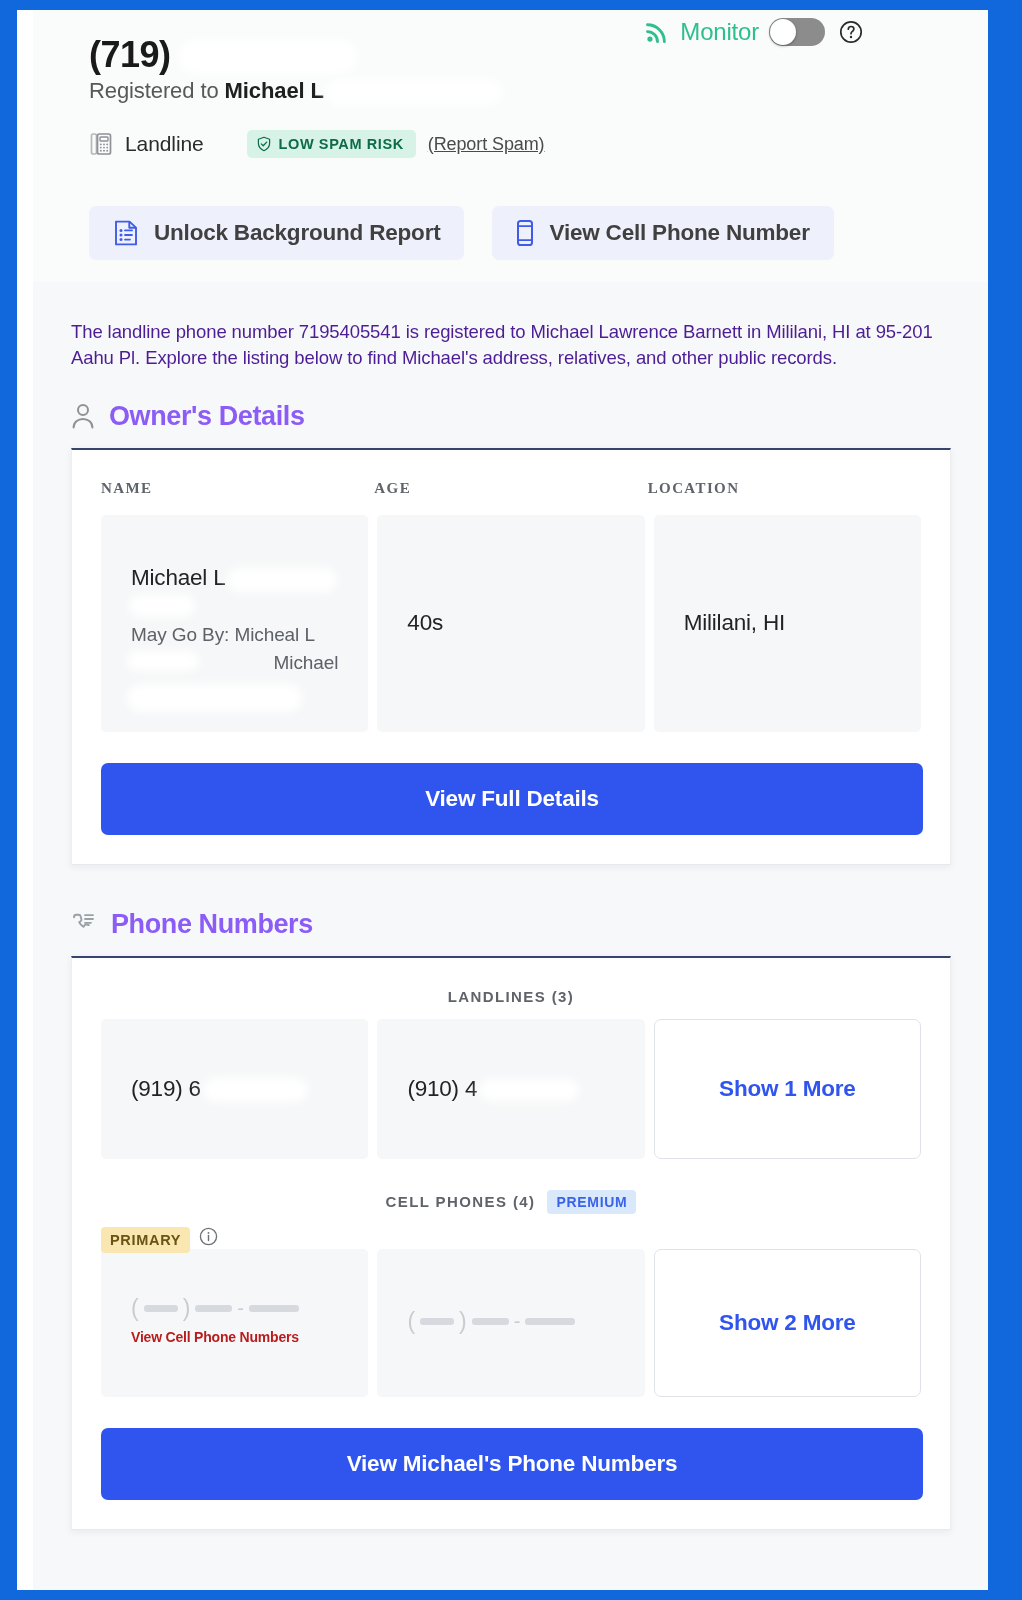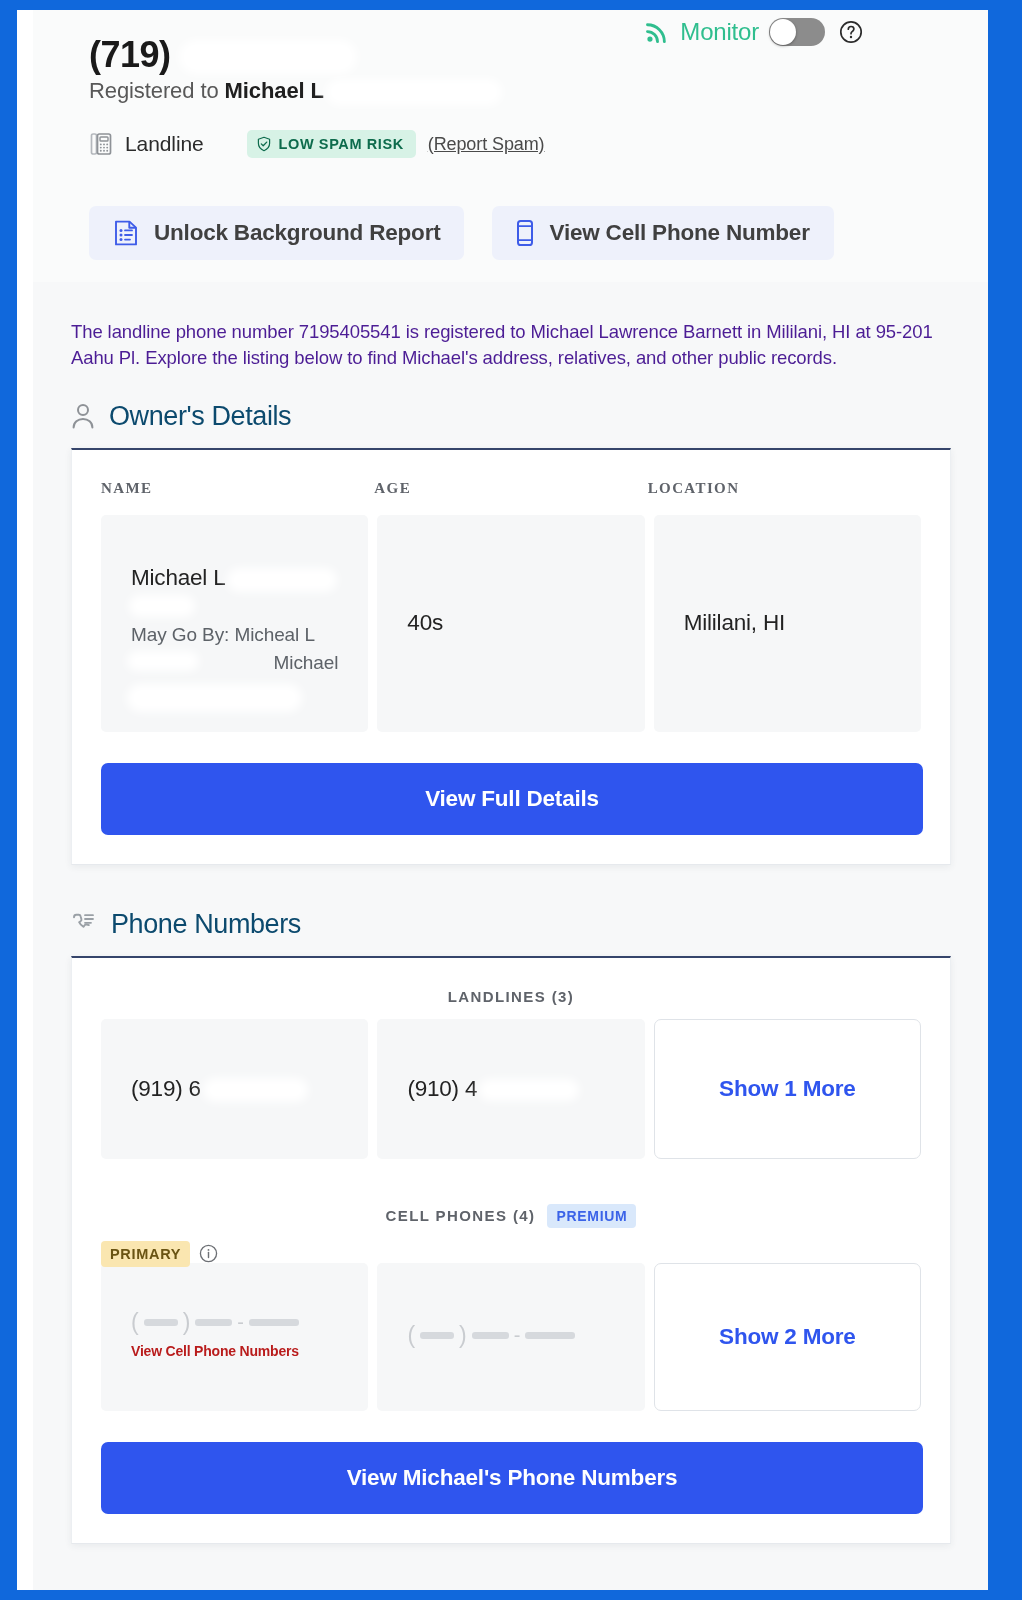--- a/index.html
+++ b/index.html
@@ -184,22 +184,22 @@
   }
 
   .section-head {
     display: flex;
     align-items: center;
     gap: 14px;
     margin: 29px 0 0 38px;
   }
   .section-head .title {
     font-size: 27px;
-    font-weight: 400;
-    color: #0c4a6e;
+    font-weight: 700;
+    color: #8b5cf6;
     letter-spacing: -0.4px;
   }
   .section-head svg { display:block; flex:none; }
 
   .card {
     margin: 16px 38px 0 38px;
     width: 880px;
     background: #ffffff;
     border-top: 2px solid #36456b;
     border-left: 1px solid #eceff2;
@@ -324,27 +324,26 @@
     align-items: center;
     justify-content: center;
     color: #2f55ee;
     font-size: 22.5px;
     font-weight: 700;
     letter-spacing: -0.2px;
     cursor: pointer;
     font-family: "Liberation Sans", sans-serif;
   }
 
-  .cell-block { margin-top: 45px; }
+  .cell-block { margin-top: 31px; }
 
   .primary-tag-row {
     position: absolute;
     left: 0; top: -22px;
     display: flex;
-    align-items: center;
     gap: 9px;
   }
   .primary-badge {
     background: #fae6b0;
     color: #6a5413;
     font-size: 14.5px;
     font-weight: 700;
     letter-spacing: 0.7px;
     padding: 5px 9px;
     border-radius: 4px;

